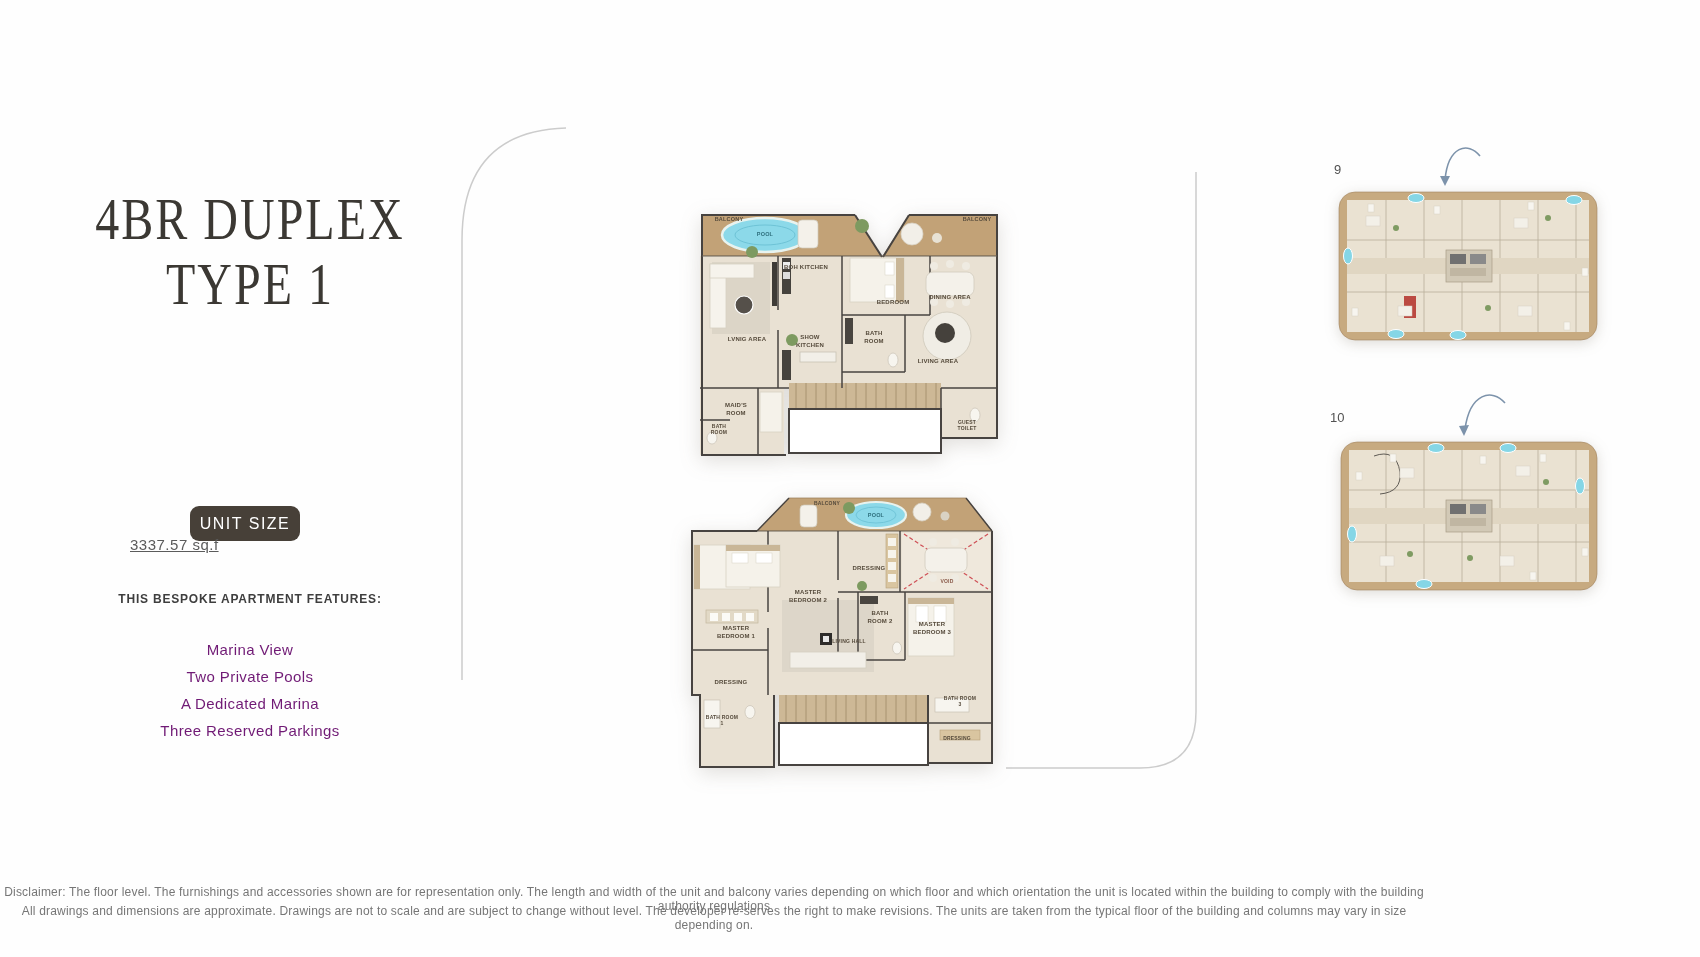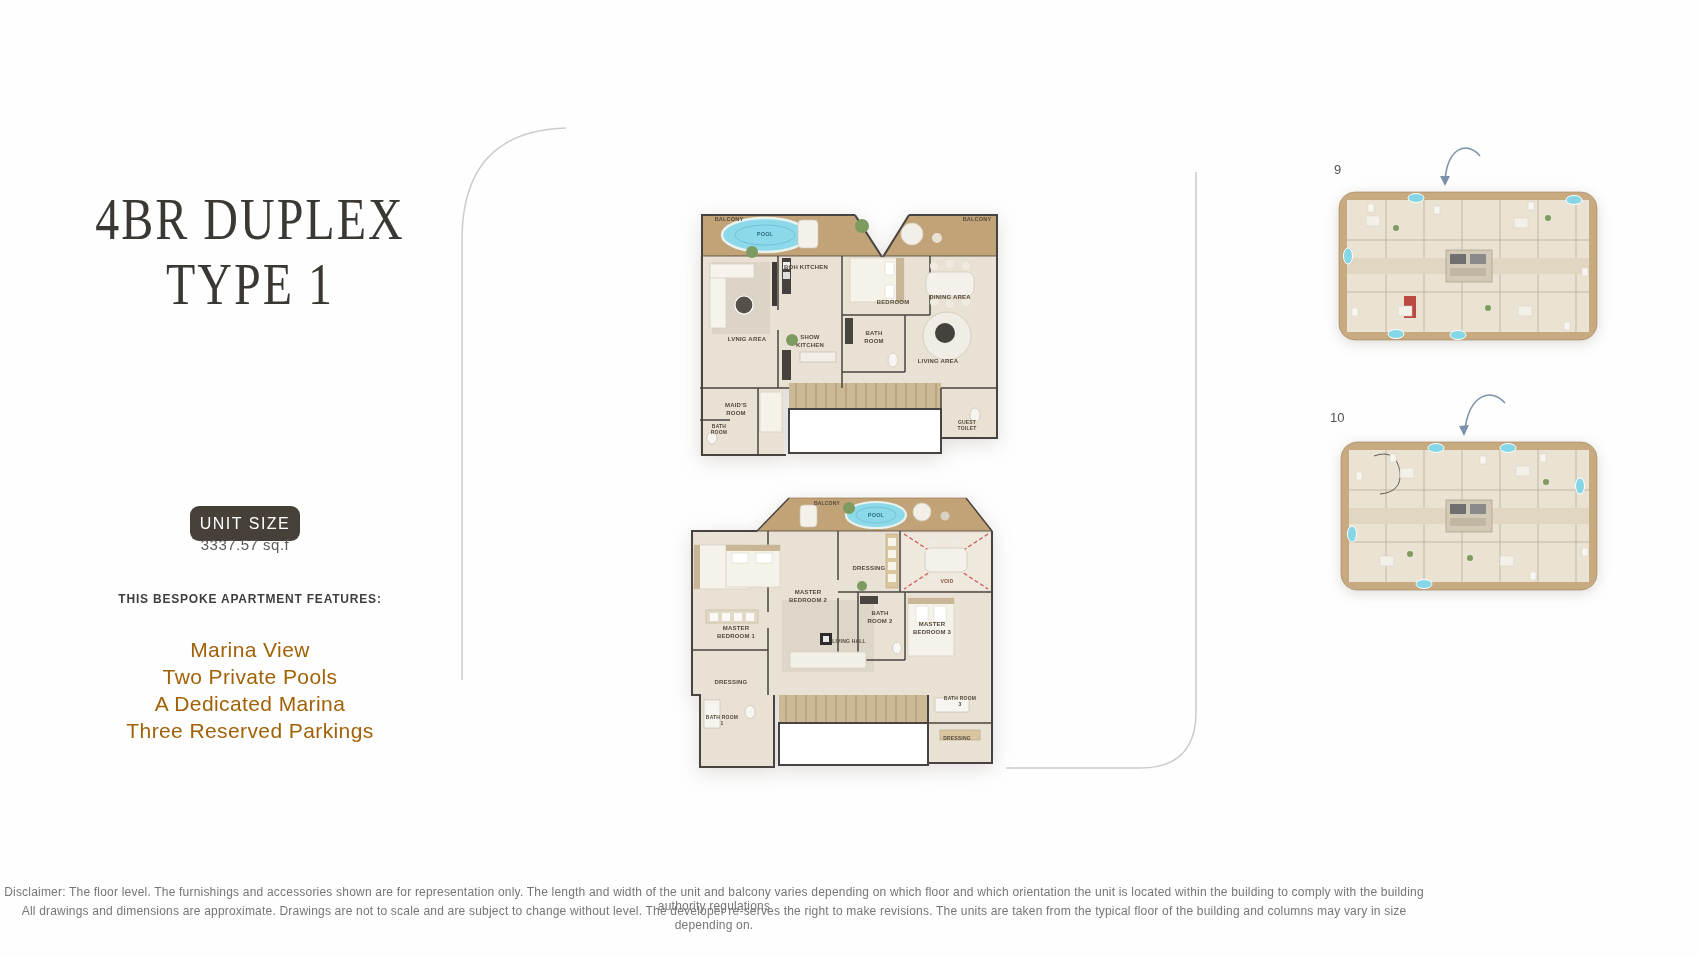--- a/index.html
+++ b/index.html
@@ -5,26 +5,26 @@
   html,body{margin:0;padding:0;background:#ffffff;}
   .page{position:relative;width:1700px;height:957px;background:#fefefe;overflow:hidden;
         font-family:"Liberation Sans",sans-serif;}
   .title{position:absolute;left:60px;top:186px;width:380px;text-align:center;
          font-family:"Liberation Serif",serif;font-weight:400;color:#3b3833;
          font-size:48px;line-height:52px;letter-spacing:2px;
          transform:scaleY(1.25);transform-origin:top center;}
   .unit-badge{position:absolute;left:190px;top:482px;width:110px;height:35px;
          background:#474038;border-radius:9px;color:#ffffff;font-size:16px;
          letter-spacing:1.5px;display:flex;align-items:center;justify-content:center;font-weight:400;margin-top:24px;}
-  .unit-size-value{position:absolute;left:130px;top:536px;width:230px;text-align:center;
-         font-size:15px;letter-spacing:.5px;color:#5b5b5b;}
+  .unit-size-value{position:absolute;left:130px;top:536px;width:230px;text-align:left;
+         font-size:15px;letter-spacing:.5px;color:#5b5b5b;text-decoration:underline;}
   .features-heading{position:absolute;left:50px;top:592px;width:400px;text-align:center;
          font-size:12px;font-weight:bold;letter-spacing:.8px;color:#3e3e3e;}
   .features{position:absolute;left:85px;top:641px;width:330px;text-align:center;
-         font-size:21px;letter-spacing:.4px;color:#a16207;}
+         font-size:15px;letter-spacing:.4px;color:#701a75;}
   .features div{height:27px;line-height:17px;}
   .plan-label{position:absolute;transform:translate(-50%,-50%);font-size:6px;font-weight:700;
          color:#554a3b;text-align:center;letter-spacing:.2px;line-height:1.25;text-transform:uppercase;z-index:6;}
   .keyplan-num{position:absolute;font-size:13px;color:#525252;z-index:6;}
   .disclaimer{position:absolute;left:0;width:1428px;text-align:center;font-size:12px;
          letter-spacing:.2px;color:#767676;z-index:6;}
   .plan-wrap{position:absolute;z-index:4;filter:drop-shadow(0 5px 10px rgba(90,80,60,.18));}
   .keyplan-wrap{position:absolute;z-index:4;filter:drop-shadow(0 3px 7px rgba(90,80,60,.20));}
   .deco{position:absolute;left:0;top:0;z-index:1;pointer-events:none;}
   svg{display:block;}

